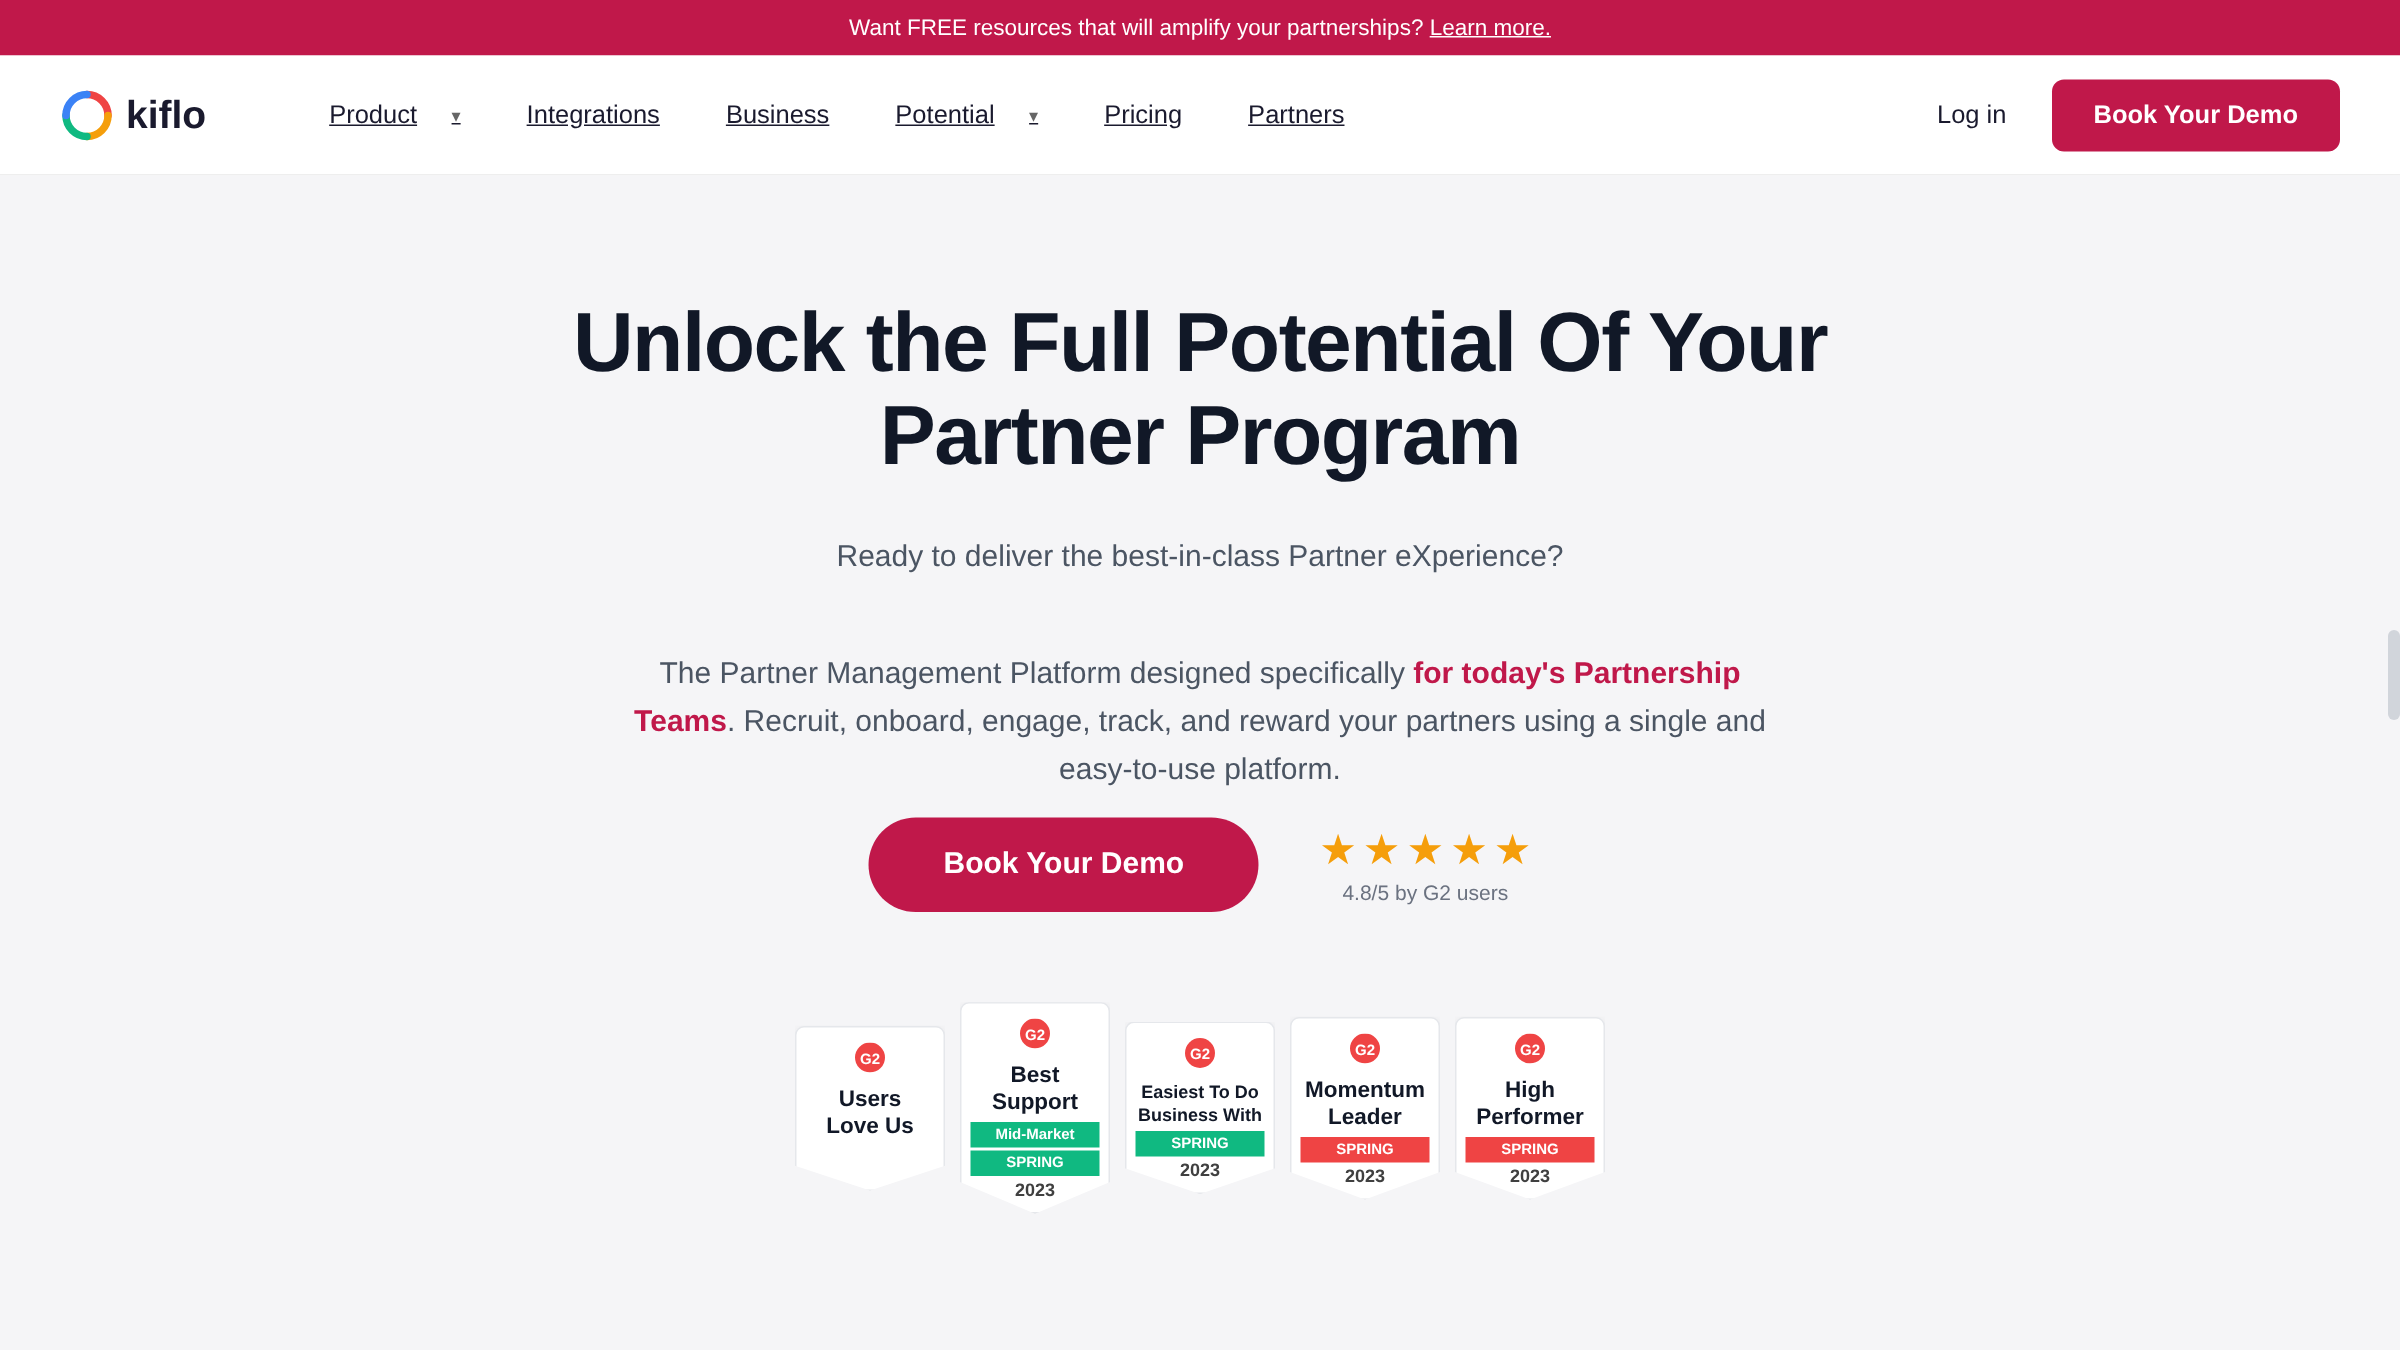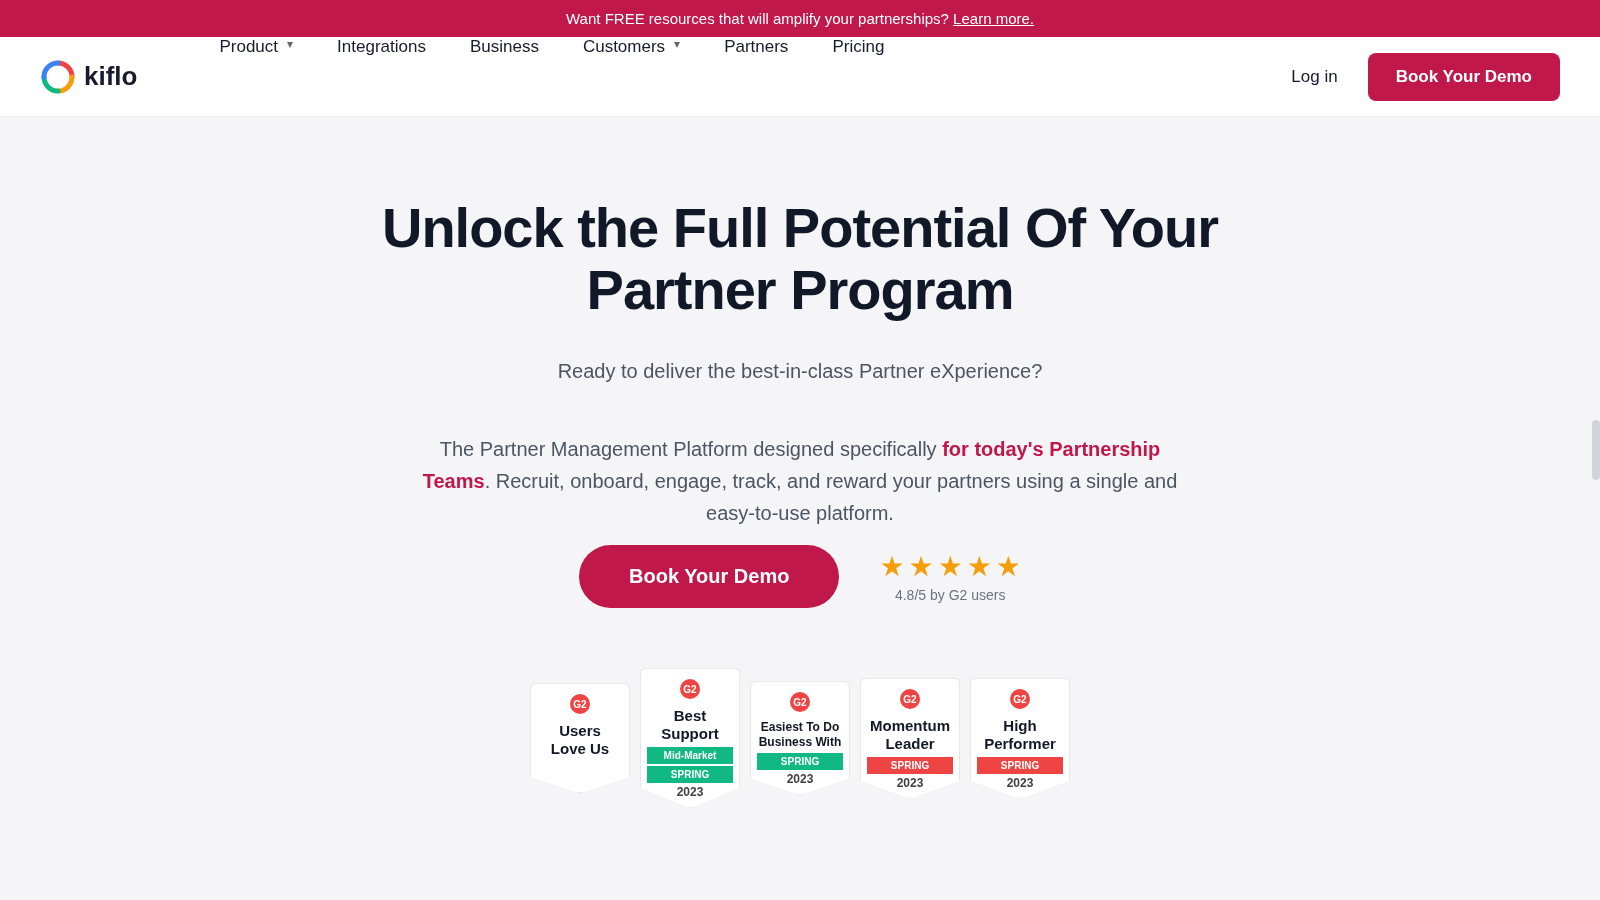--- a/index.html
+++ b/index.html
@@ -49,24 +49,25 @@
       align-items: center;
       gap: 0;
       flex: 1;
     }
     .nav-item {
       padding: 0 22px;
       font-size: 17px;
       color: #1a1a2e;
       cursor: pointer;
       display: flex;
-      align-items: flex-start;
-      gap: 9px;
+      align-items: center;
+      gap: 23px;
       font-weight: 400;
       height: 80px;
+      text-decoration: underline;
     }
     .nav-chevron { font-size: 12px; color: #666; }
     #nav-right {
       display: flex;
       gap: 30px;
       margin-left: auto;
     }
     #login-btn {
       font-size: 17px;
       color: #1a1a2e;
@@ -253,28 +254,28 @@
       <span>Product</span>
       <span class="nav-chevron">▾</span>
     </div>
     <div class="nav-item">
       <span>Integrations</span>
     </div>
     <div class="nav-item">
       <span>Business</span>
     </div>
     <div class="nav-item">
-      <span>Customers</span>
+      <span>Potential</span>
       <span class="nav-chevron">▾</span>
     </div>
     <div class="nav-item">
+      <span>Pricing</span>
+    </div>
+    <div class="nav-item">
       <span>Partners</span>
-    </div>
-    <div class="nav-item">
-      <span>Pricing</span>
     </div>
   </div>
 
   <div id="nav-right">
     <button id="login-btn">Log in</button>
     <button id="book-demo-nav">Book Your Demo</button>
   </div>
 </nav>
 
 <section id="hero">

